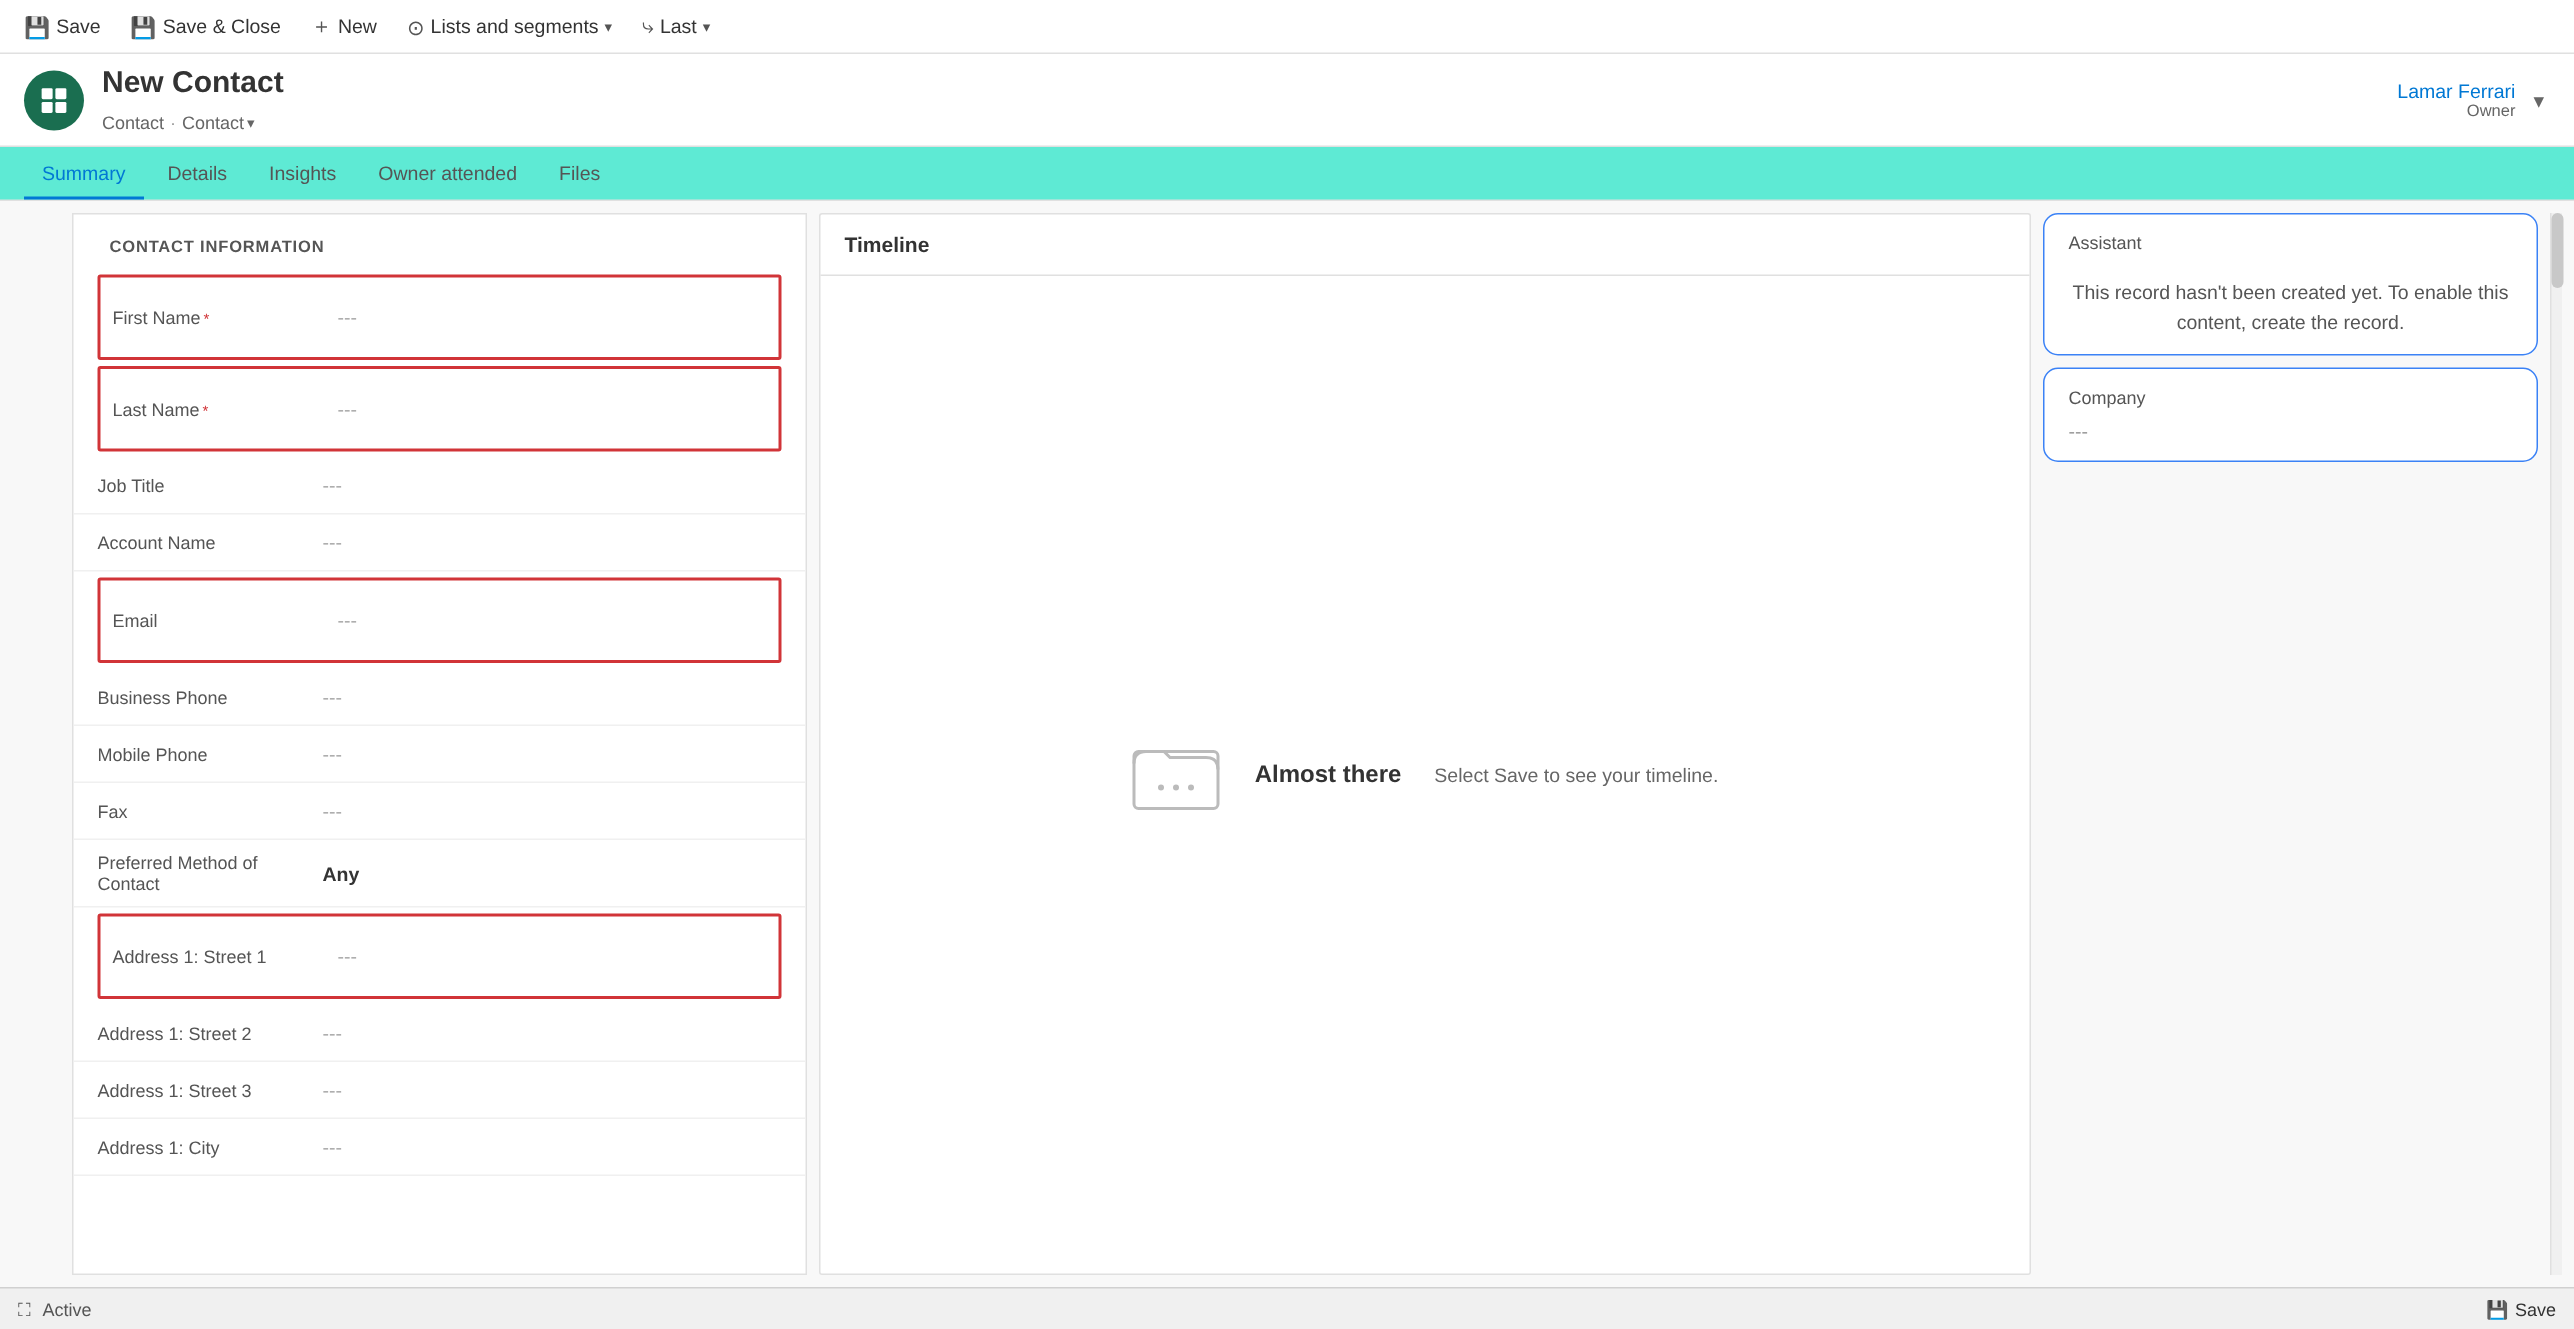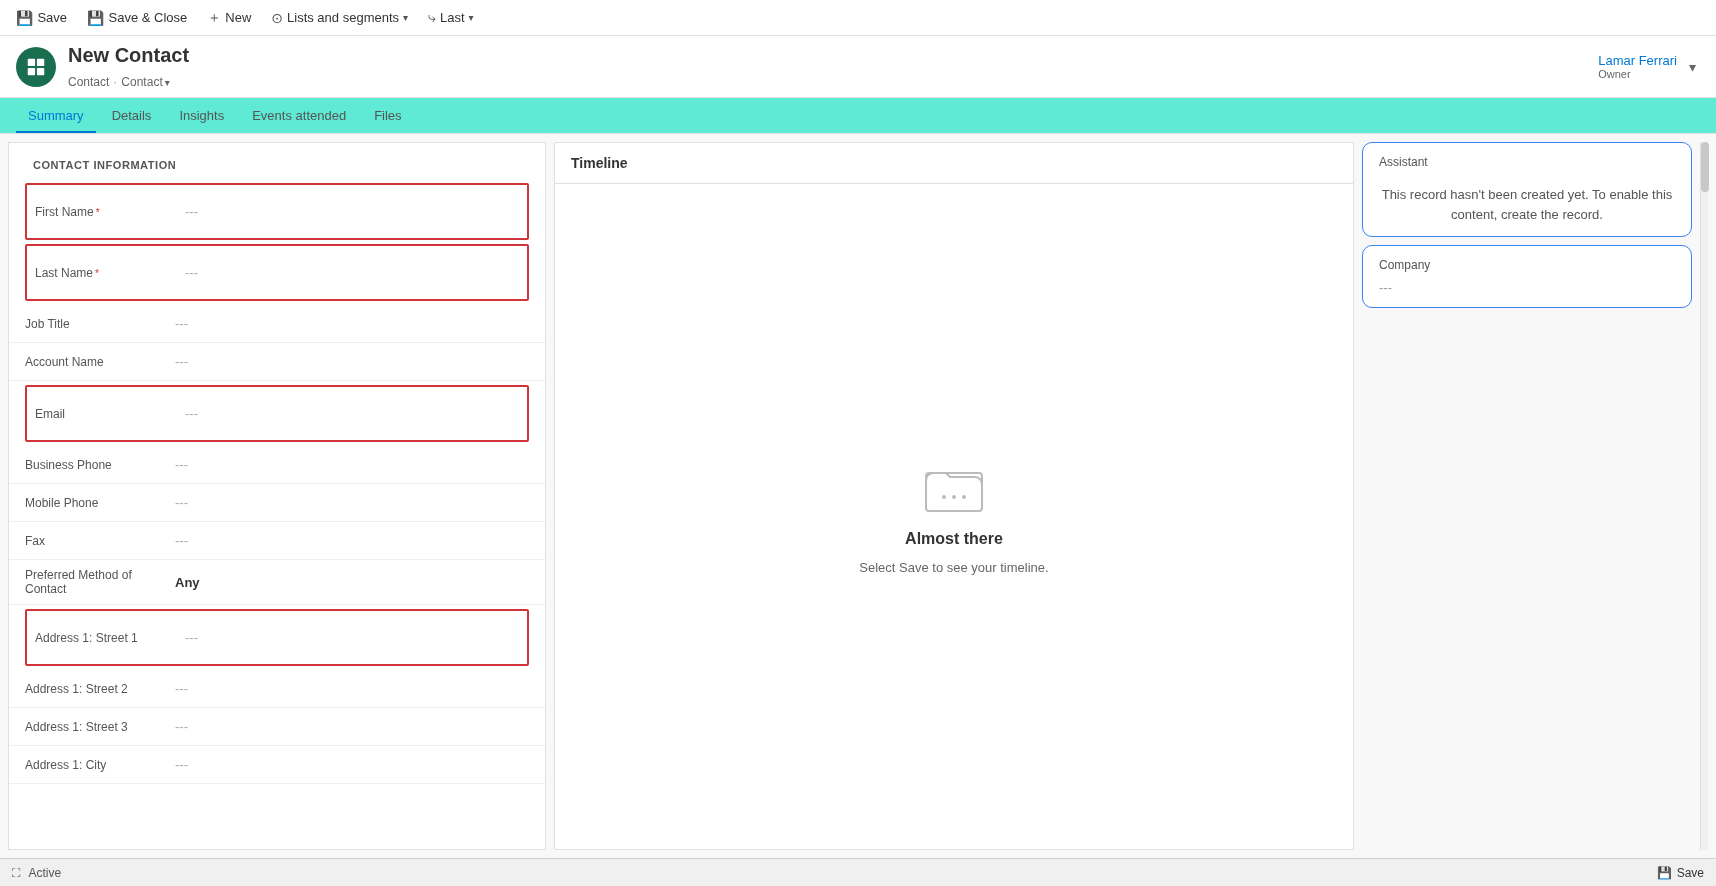--- a/index.html
+++ b/index.html
@@ -73,20 +73,21 @@
       margin-top: 8px;
     }
     .header-subtitle .dot { color: #999; }
     .header-subtitle .contact-type {
       display: flex;
       align-items: center;
       gap: 2px;
       cursor: pointer;
     }
     .header-user {
+      text-align: right;
       margin-right: 8px;
     }
     .header-user-name {
       color: #0078d4;
       font-size: 13px;
       cursor: pointer;
     }
     .header-user-role {
       font-size: 11px;
       color: #666;
@@ -152,24 +153,23 @@
     .timeline-header {
       padding: 12px 16px;
       border-bottom: 1px solid #e0e0e0;
       font-size: 14px;
       font-weight: 600;
       color: #333;
     }
     .timeline-empty {
       flex: 1;
       display: flex;
-      flex-direction: column;
       align-items: center;
       justify-content: center;
-      gap: 12px;
+      gap: 22px;
       color: #666;
     }
     .timeline-icon {
       width: 60px;
       height: 60px;
       display: flex;
       align-items: center;
       justify-content: center;
     }
     .timeline-title {
@@ -236,22 +236,23 @@
       overflow: hidden;
       padding: 8px;
       gap: 8px;
       background: #f8f8f8;
     }
 
     .left-panel {
       background: #fff;
       border: 1px solid #e0e0e0;
       flex-shrink: 0;
-      width: 538px;
+      width: 490px;
       overflow-y: auto;
+      margin-left: 40px;
     }
     .middle-panel {
       flex: 1;
       background: #fff;
       border: 1px solid #e0e0e0;
       display: flex;
       flex-direction: column;
       margin: 0;
     }
     .right-column {
@@ -342,21 +343,21 @@
     <div class="header-user-name">Lamar Ferrari</div>
     <div class="header-user-role">Owner</div>
   </div>
   <div class="header-chevron">▾</div>
 </div>
 
 <div class="tabs">
   <div class="tab active">Summary</div>
   <div class="tab">Details</div>
   <div class="tab">Insights</div>
-  <div class="tab">Events attended</div>
+  <div class="tab">Owner attended</div>
   <div class="tab">Files</div>
 </div>
 
 <div class="main-area">
 
   <div class="left-panel">
     <div class="section-title">CONTACT INFORMATION</div>
 
     <div class="field-outlined">
       <div class="fl">

